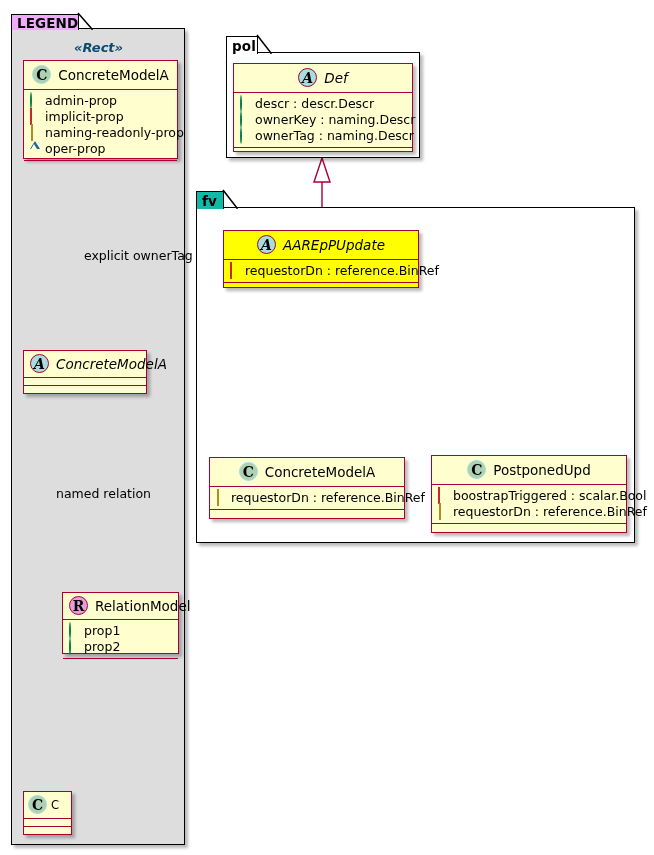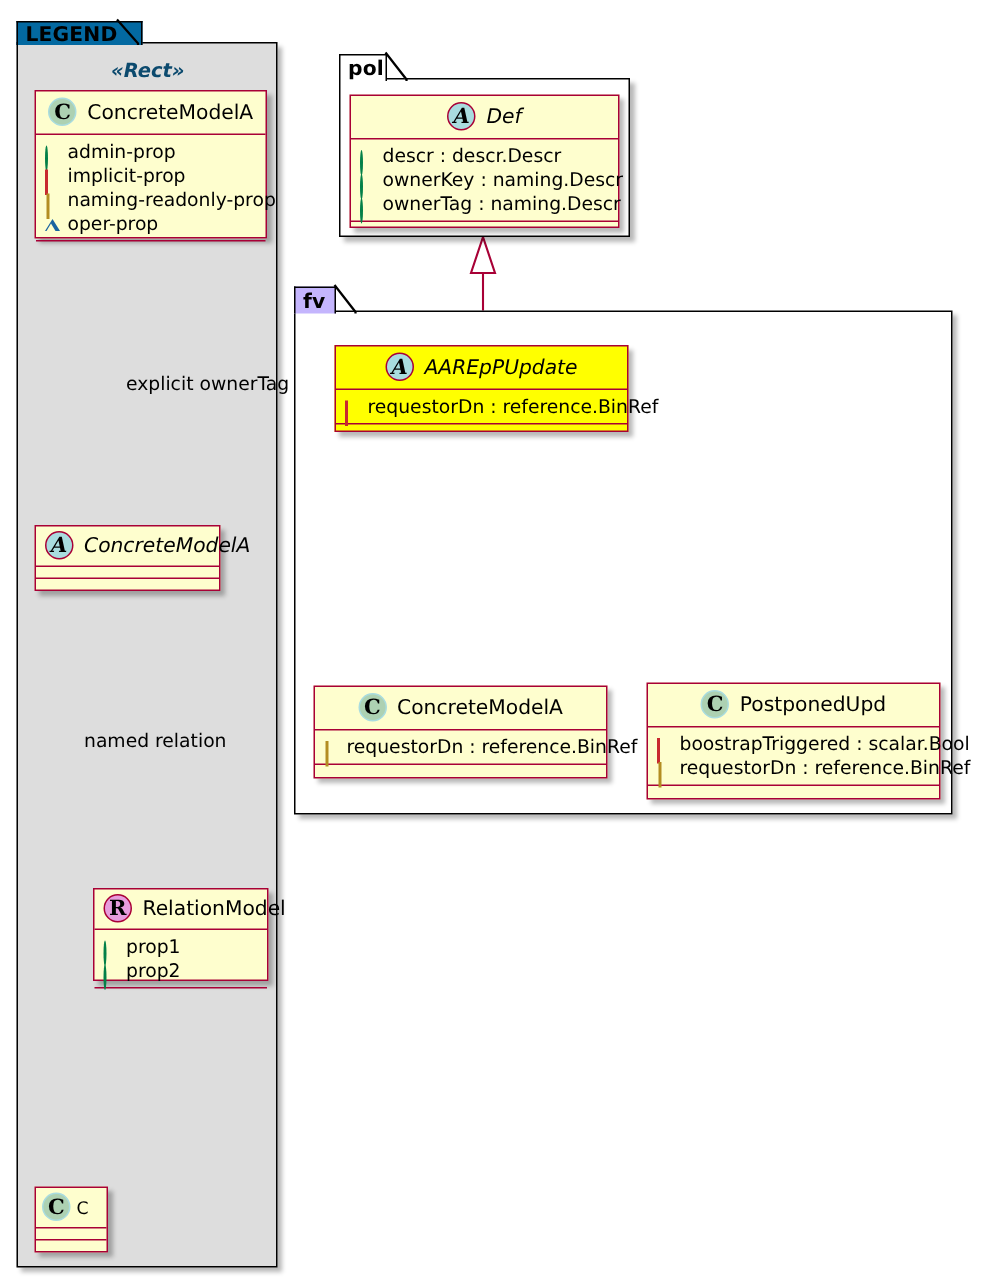--- a/index.html
+++ b/index.html
@@ -76,21 +76,21 @@
   .cls-name.abstract { font-style: italic; }
   .cls-attrs {
     border-bottom: 1.5px solid #A80036;
     padding: 3px 5px 3px 5px;
     box-sizing: border-box;
   }
   .cls-attrs.empty { min-height: 8px; padding: 0; }
   .cls-methods { min-height: 8px; flex: 1 1 auto; }
   .attr {
     display: flex;
-    align-items: flex-end;
+    align-items: flex-start;
     gap: 5px;
     font-size: 12.5px;
     color: #000000;
     line-height: 16px;
     white-space: nowrap;
   }
 
   
   .badge {
     width: 19px; height: 19px;
@@ -225,21 +225,21 @@
     </g>
 
     <g>
       <line x1="497" y1="455" x2="362" y2="305" stroke="#A80036" stroke-width="1.4"></line>
       <polygon points="347,288 352,312 366,302" fill="#FFFFFF" stroke="#A80036" stroke-width="1.4"></polygon>
     </g>
   </svg>
 
   <div class="pkg" style="left:11px; top:28px; width:174px; height:817px; background:#DDDDDD;">
   </div>
-  <div class="pkg-tab" style="left:11px; top:14px; width:84px; height:16px; background:#0369a1;">
+  <div class="pkg-tab" style="left:11px; top:14px; width:68px; height:16px; background:#f0abfc;">
     <span>LEGEND</span>
   </div>
   <svg class="pkg-tab-slant" style="left:78px; top:13px; width:16px; height:18px;" viewBox="0 0 16 18">
     <path d="M0,0 L14,16 L14,17" fill="#DDDDDD" stroke="#000000" stroke-width="1.5"></path>
   </svg>
 
   <div class="stereotype" style="left:74px; top:40px;">«Rect»</div>
 
   <div class="cls" style="left:23px; top:60px; width:155px; height:99px;">
     <div class="cls-header">
@@ -342,21 +342,21 @@
         <span class="vis">
           <span class="vis-circle"></span></span>
         <span>ownerTag : naming.Descr</span>
       </div>
     </div>
     <div class="cls-methods"></div>
   </div>
 
   <div class="pkg" style="left:196px; top:207px; width:439px; height:336px; background:#FFFFFF;">
   </div>
-  <div class="pkg-tab" style="left:196px; top:191px; width:28px; height:18px; background:#c4b5fd;">
+  <div class="pkg-tab" style="left:196px; top:191px; width:28px; height:18px; background:#14b8a6;">
     <span>fv</span>
   </div>
   <svg class="pkg-tab-slant" style="left:223px; top:190px; width:16px; height:20px;" viewBox="0 0 16 20">
     <path d="M0,0 L14,18 L14,19" fill="#FFFFFF" stroke="#000000" stroke-width="1.5"></path>
   </svg>
 
   <div class="cls highlight" style="left:223px; top:230px; width:196px; height:58px;">
     <div class="cls-header">
       <span class="badge badge-A">A</span>
       <span class="cls-name abstract">AAREpPUpdate</span>

